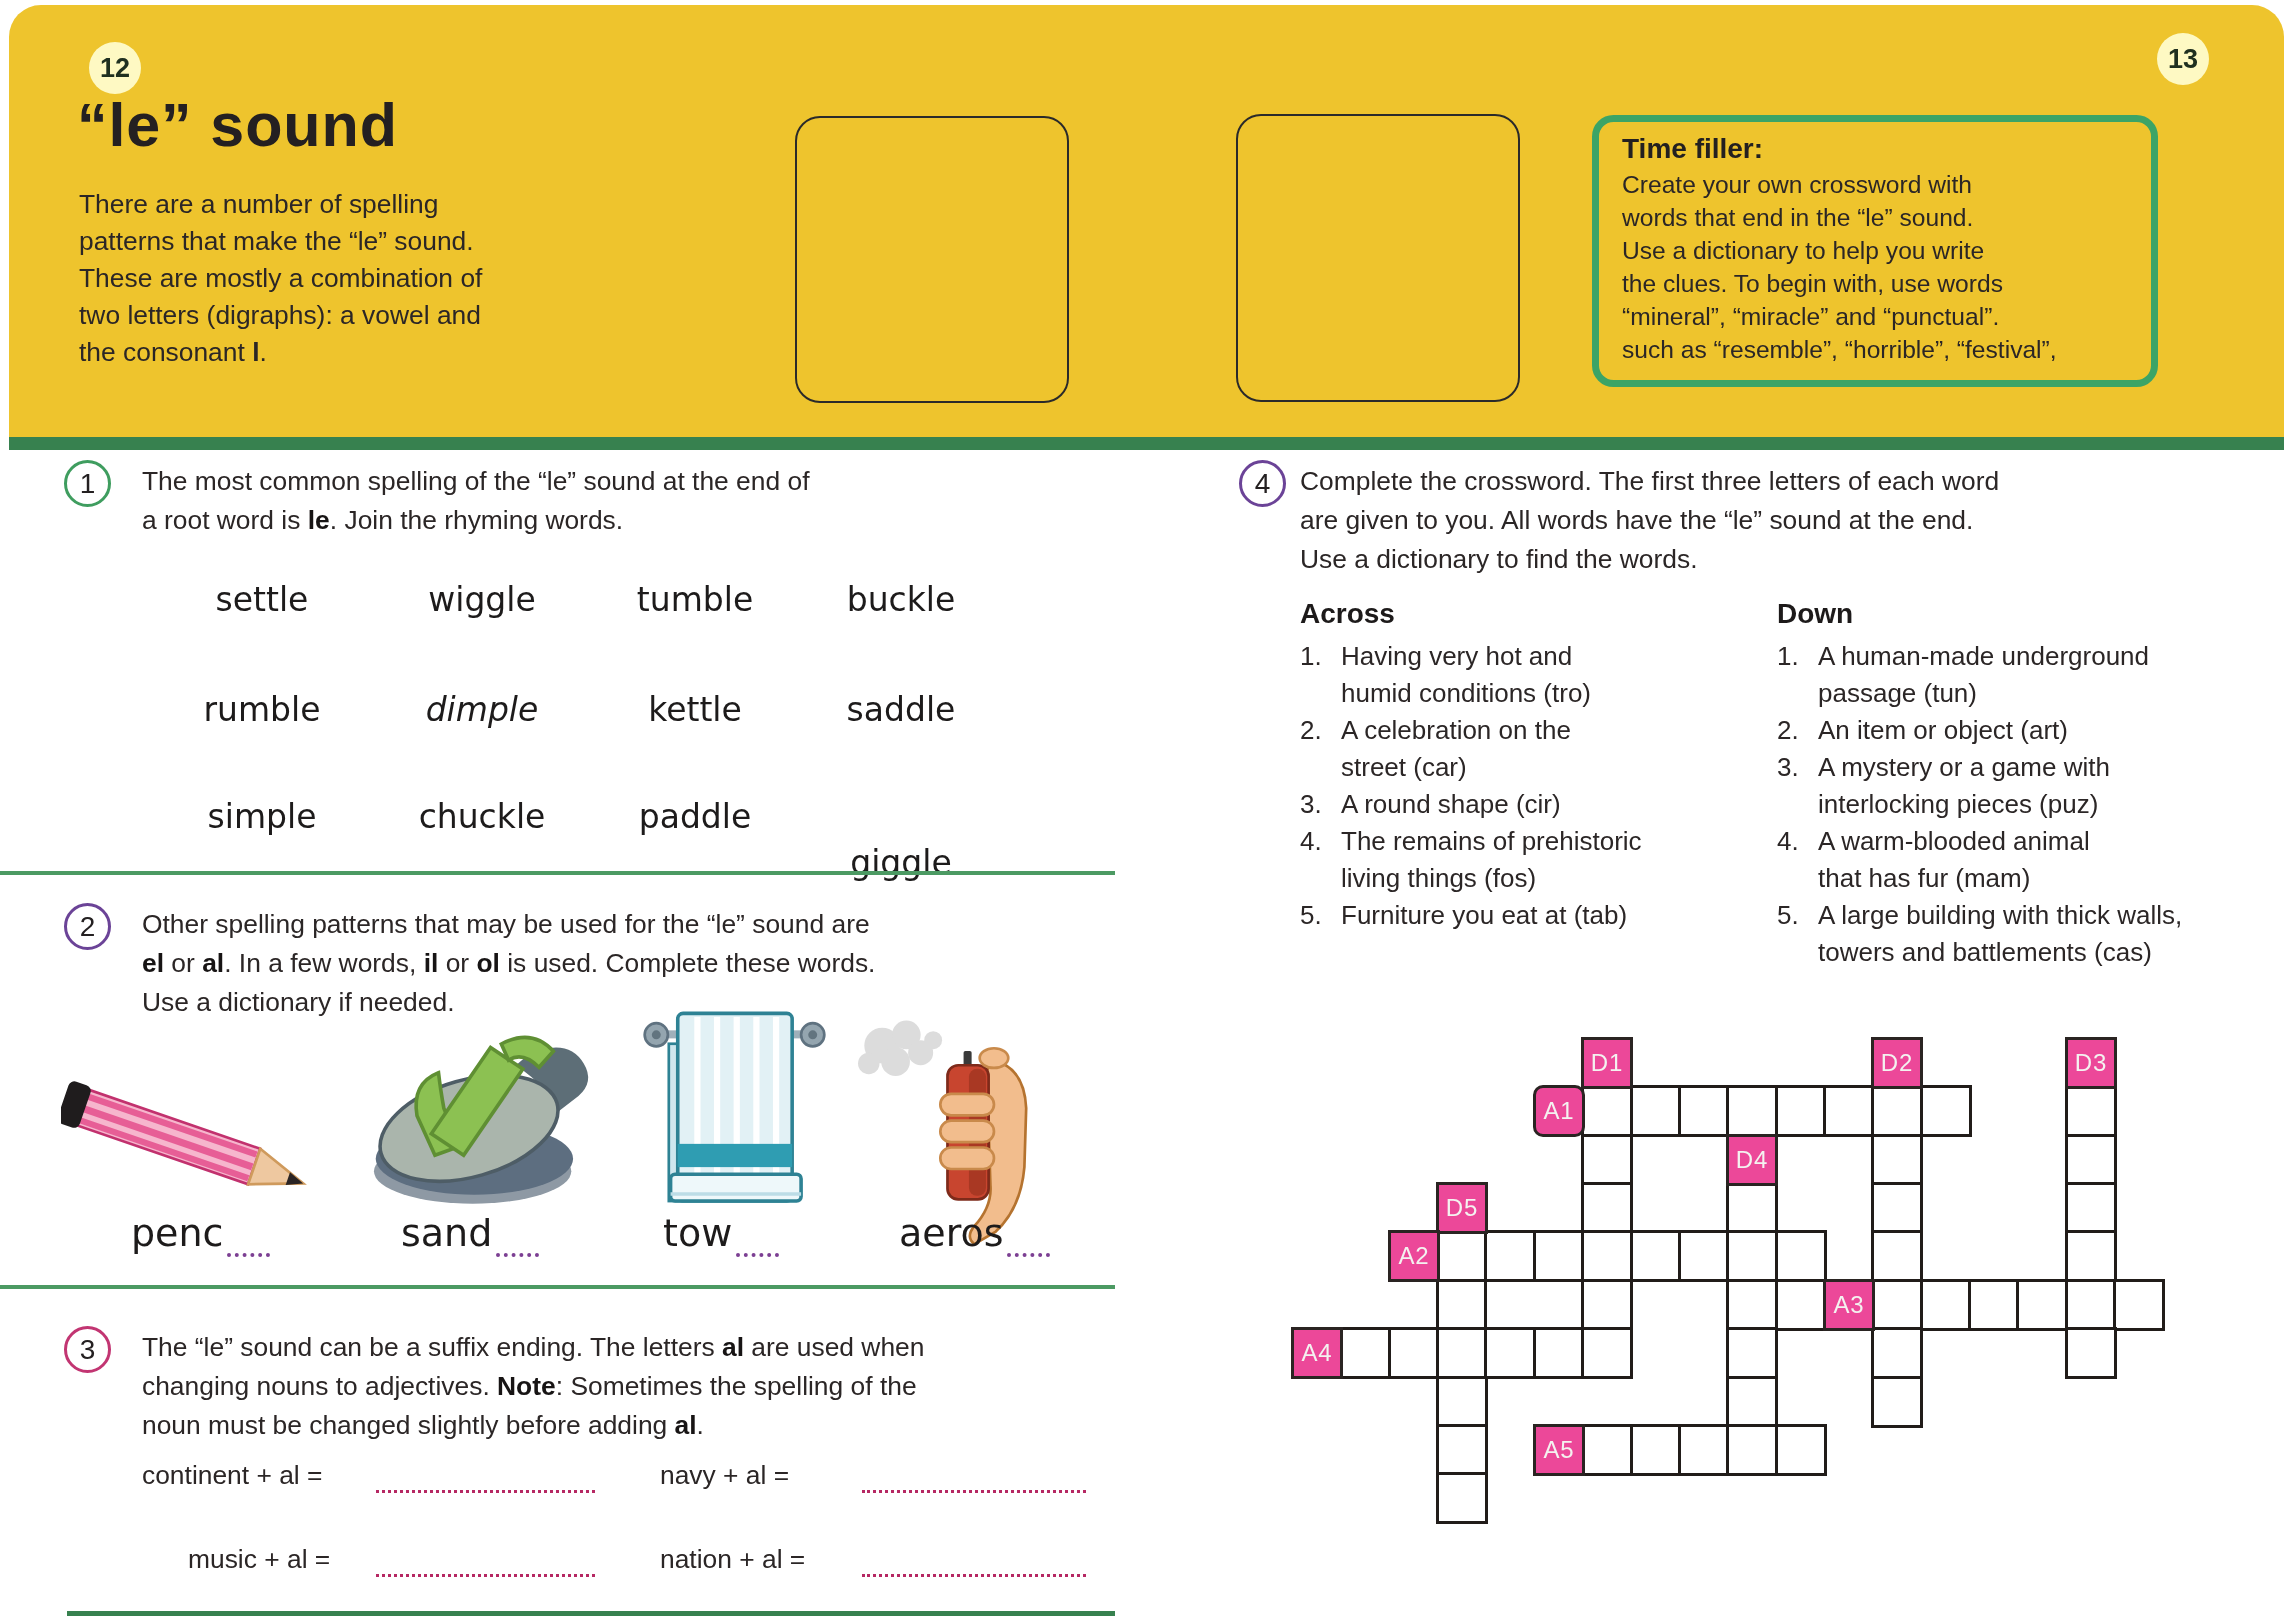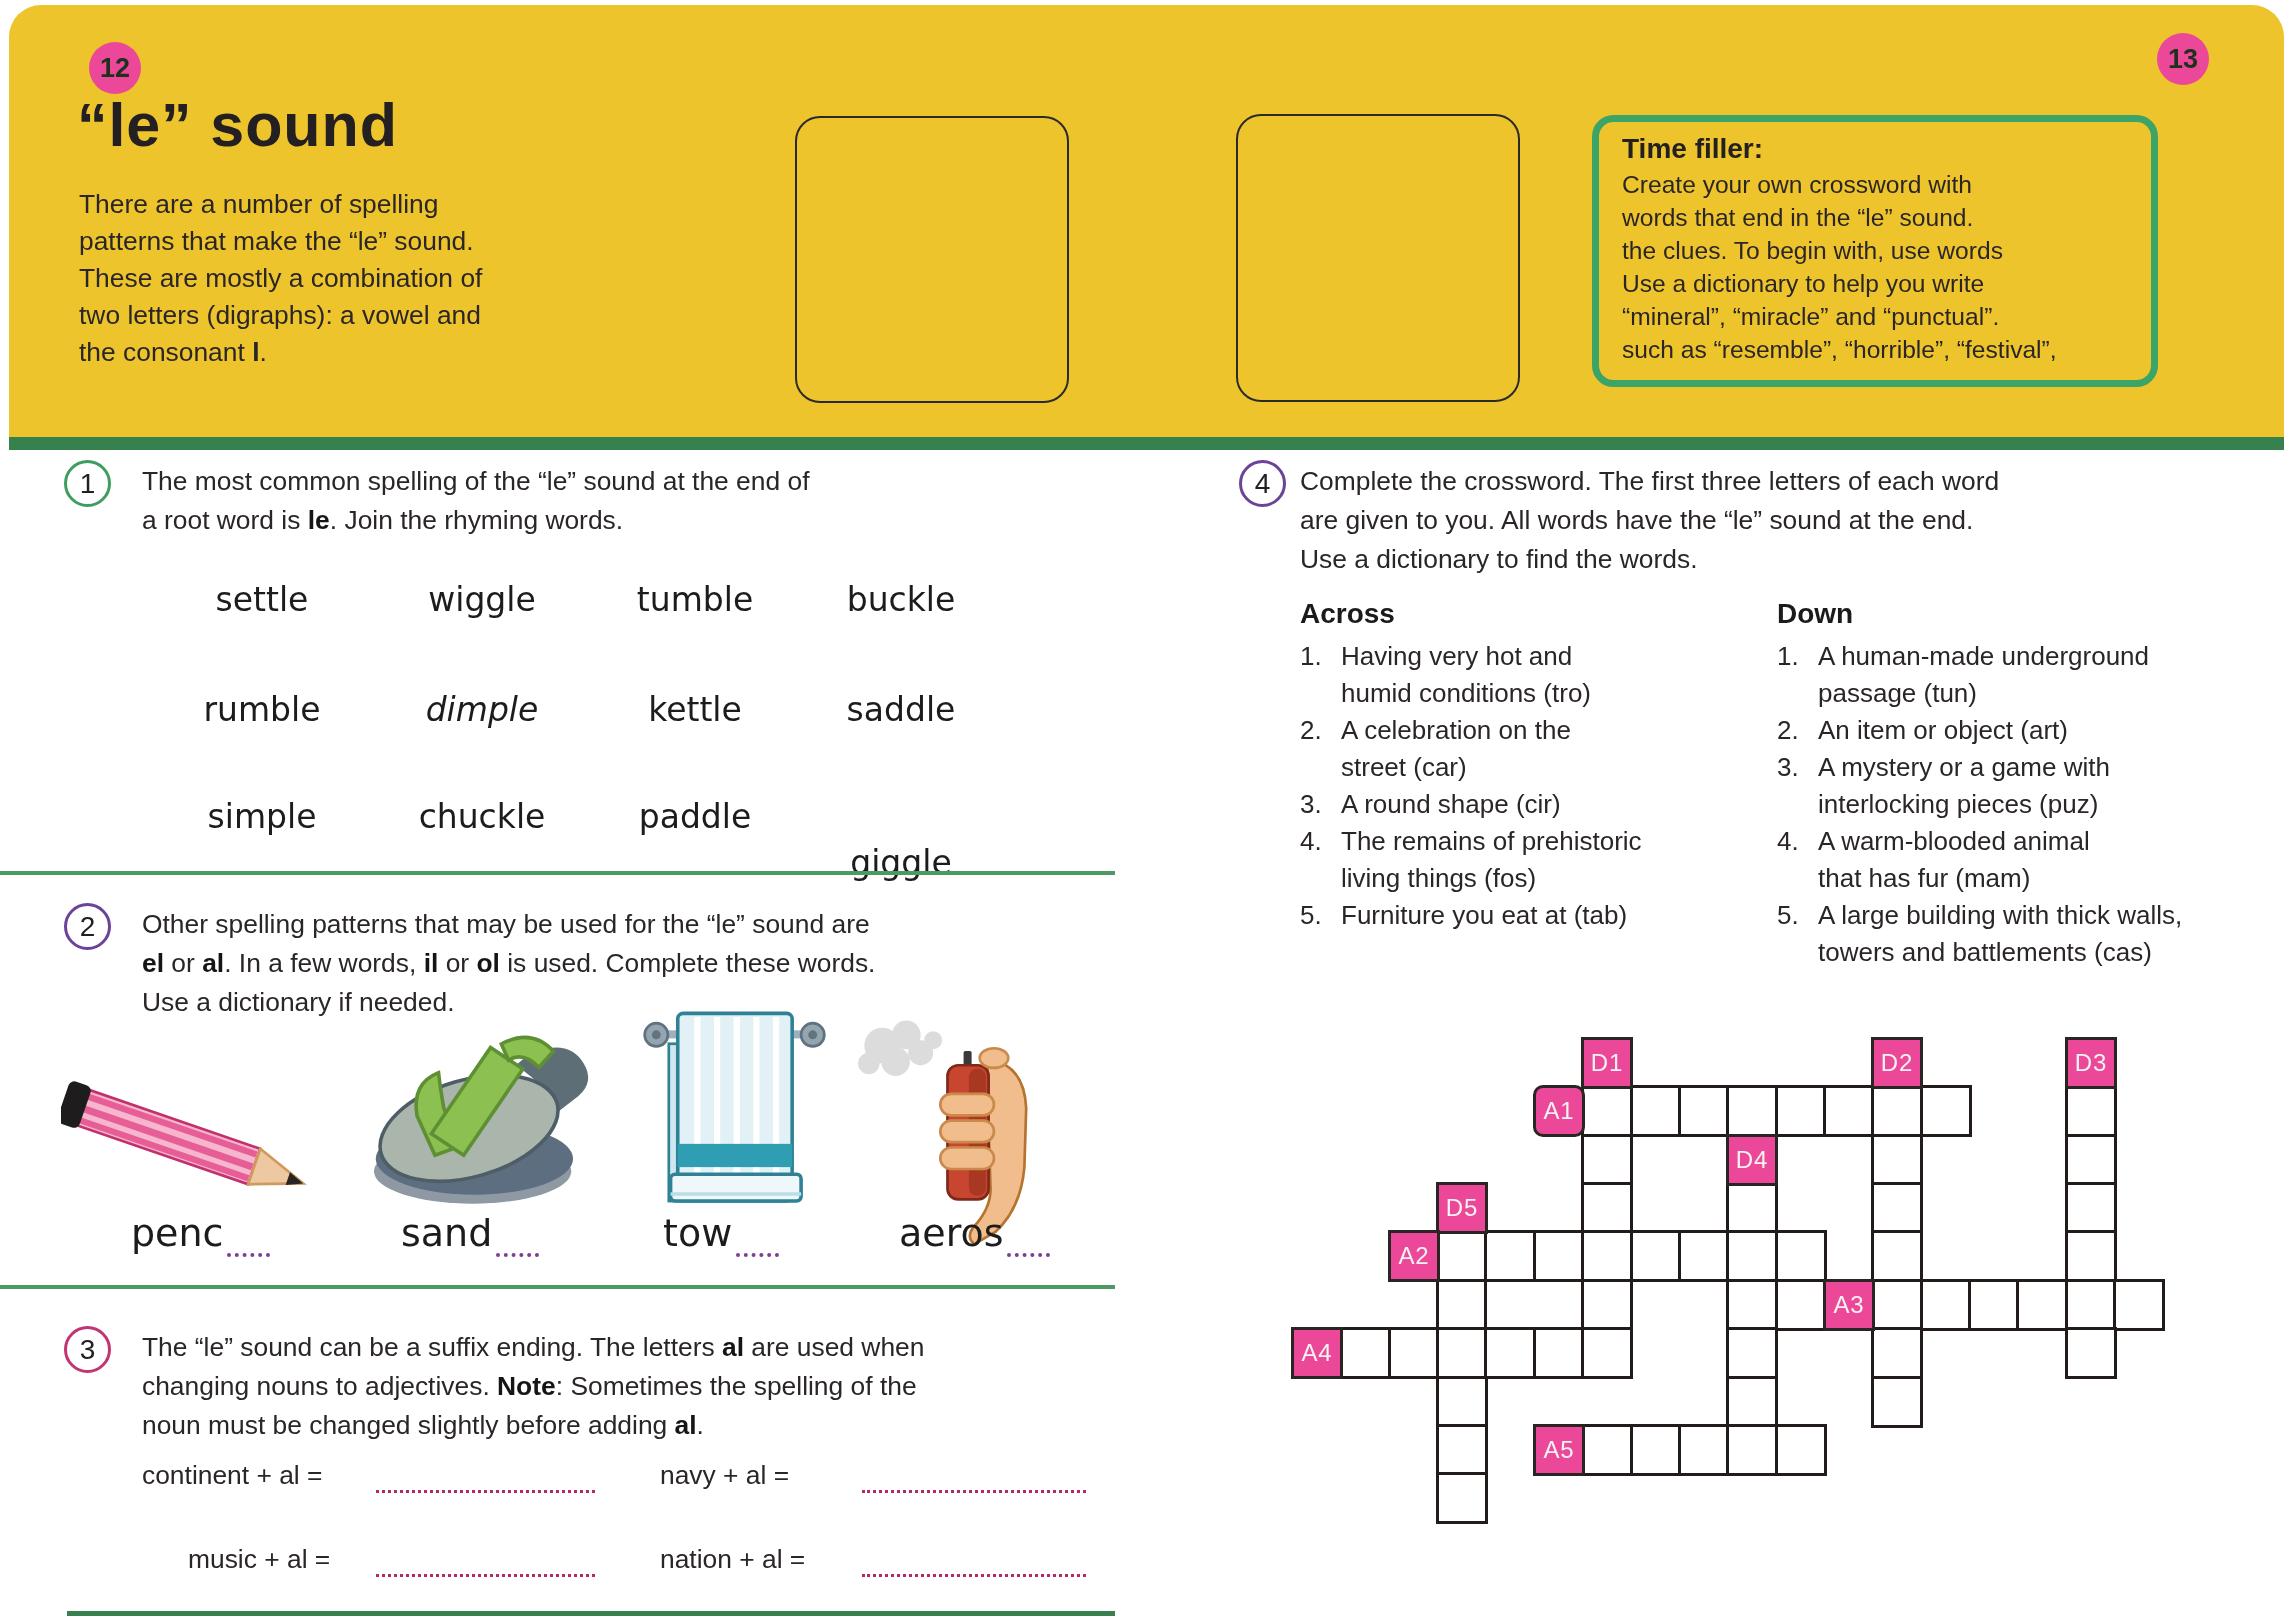--- a/index.html
+++ b/index.html
@@ -4,21 +4,21 @@
 <style>
   html,body{margin:0;padding:0;}
   body{
     width:2293px;height:1621px;position:relative;background:#ffffff;
     font-family:"Liberation Sans",sans-serif;color:#272323;overflow:hidden;
   }
   .abs{position:absolute;}
   
   #banner{left:9px;top:5.4px;width:2275px;height:432px;background:#eec42d;border-radius:32px 32px 0 0;}
   #banner-bar{left:9px;top:437px;width:2275px;height:13.4px;background:#37814f;}
-  .page-circle{width:52px;height:52px;border-radius:50%;background:#ec4899;
+  .page-circle{width:52px;height:52px;border-radius:50%;background:#fef9c3;
     display:flex;align-items:center;justify-content:center;font-size:27px;font-weight:bold;color:#20301f;}
   #page12-circle{left:89px;top:42px;}
   #page13-circle{left:2157px;top:33px;}
   #title{left:77px;top:90px;font-size:61px;font-weight:600;color:#242021;letter-spacing:0.9px;}
   #intro{left:79px;top:186px;font-size:26.4px;line-height:37px;color:#2b2626;}
   .sticker-box{border:2.7px solid #2a2a2a;border-radius:25px;background:transparent;}
   #sticker-box-1{left:795px;top:116px;width:270px;height:283px;}
   #sticker-box-2{left:1236px;top:114px;width:280px;height:284px;}
   #time-filler{left:1592px;top:115px;width:566px;height:272px;border:7.2px solid #3ca466;border-radius:21.5px;
     box-sizing:border-box;padding:10.7px 10.7px 0 23px;background:#eec42d;}
@@ -92,22 +92,22 @@
     <div>two letters (digraphs): a vowel and</div>
     <div>the consonant <b>l</b>.</div>
   </div>
 <div class="abs sticker-box" id="sticker-box-1"></div>
 <div class="abs sticker-box" id="sticker-box-2"></div>
 <div class="abs" id="time-filler">
   <div id="time-filler-heading">Time filler:</div>
   <div id="time-filler-body">
       <div class="tf-line">Create your own crossword with</div>
       <div class="tf-line">words that end in the “le” sound.</div>
+      <div class="tf-line">Use a dictionary to help you write</div>
       <div class="tf-line">the clues. To begin with, use words</div>
-      <div class="tf-line">Use a dictionary to help you write</div>
       <div class="tf-line">“mineral”, “miracle” and “punctual”.</div>
       <div class="tf-line">such as “resemble”, “horrible”, “festival”,</div>
     </div>
 </div>
 
 <div class="abs num-circle" id="ex1-circle" style="border-color: rgb(63, 157, 95);">1</div>
 <div class="abs ex-text" id="ex1-text">
     <div>The most common spelling of the “le” sound at the end of</div>
     <div>a root word is <b>le</b>. Join the rhyming words.</div>
   </div>

